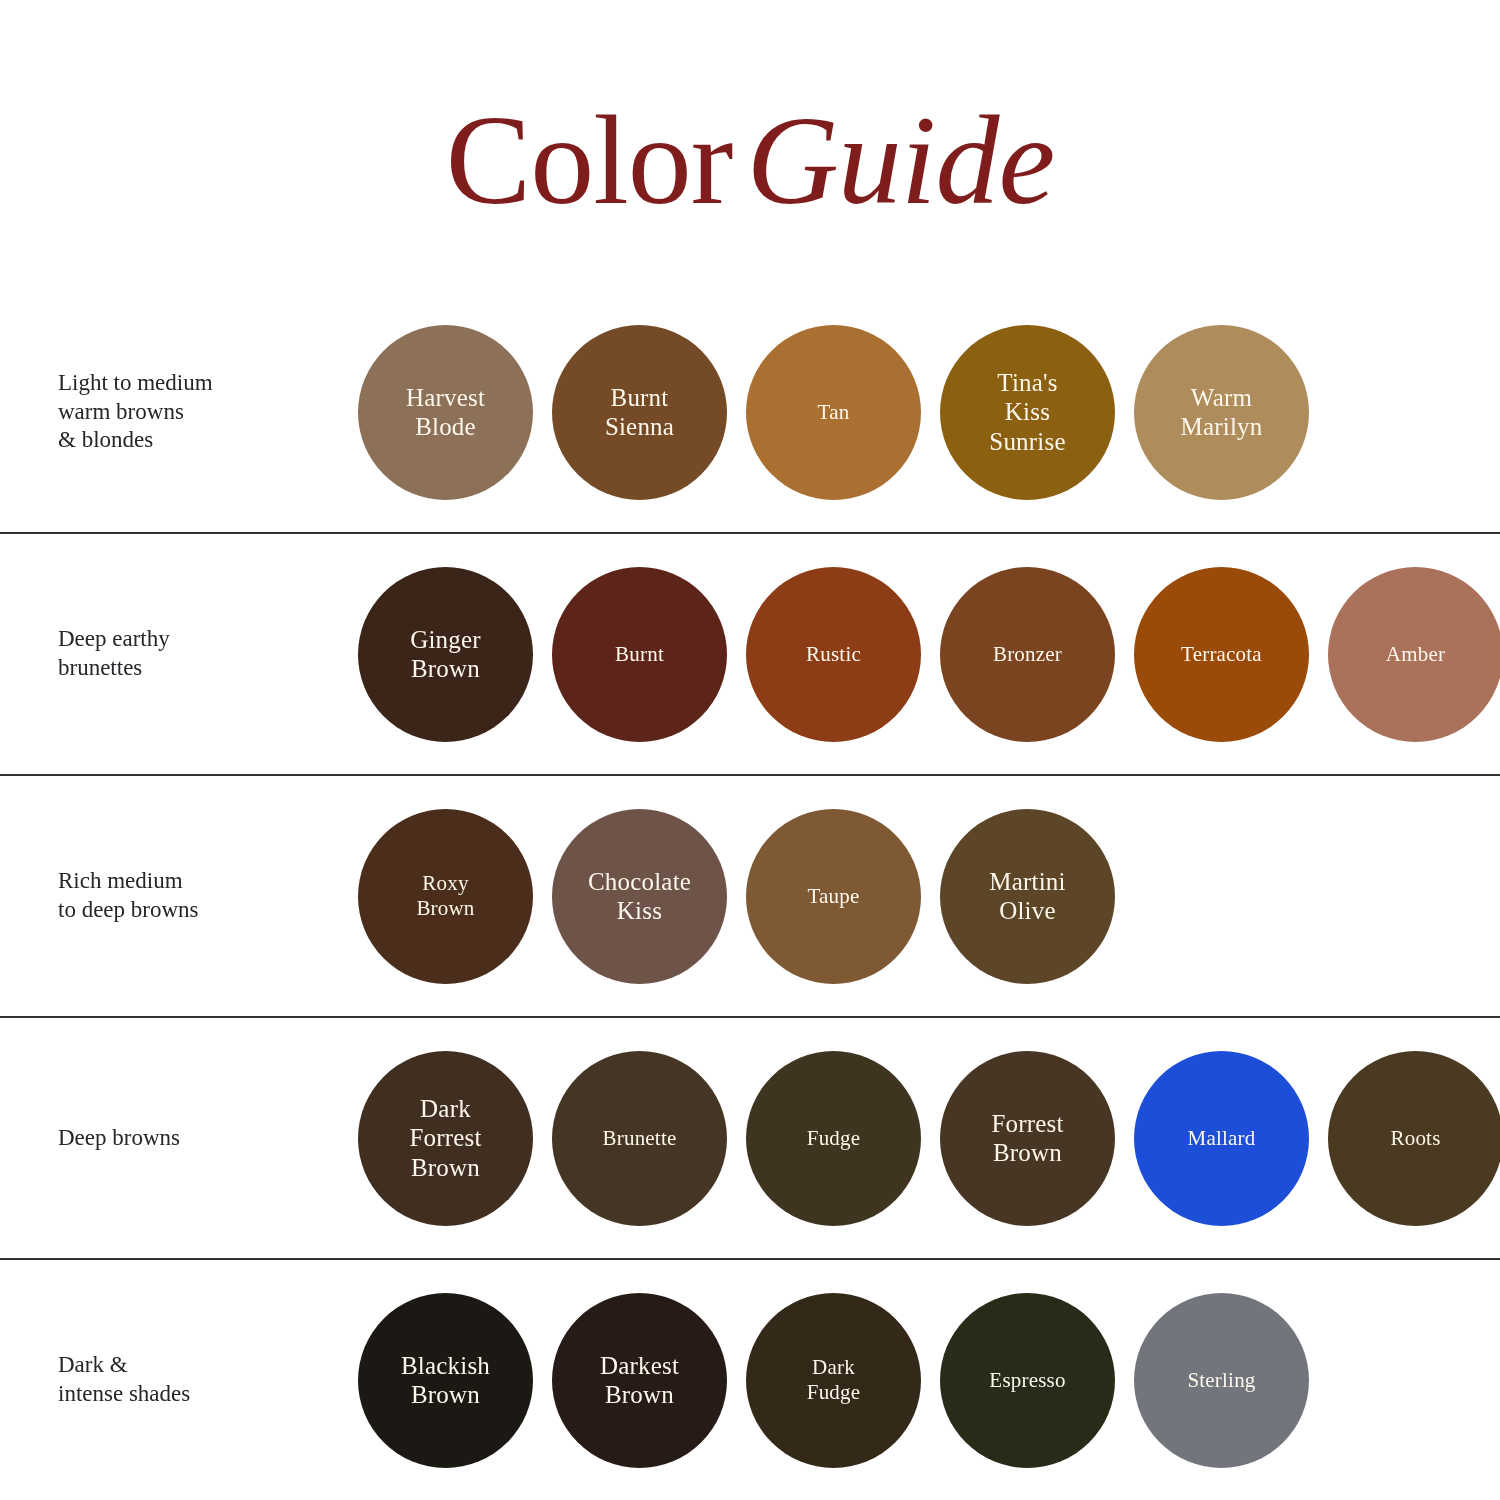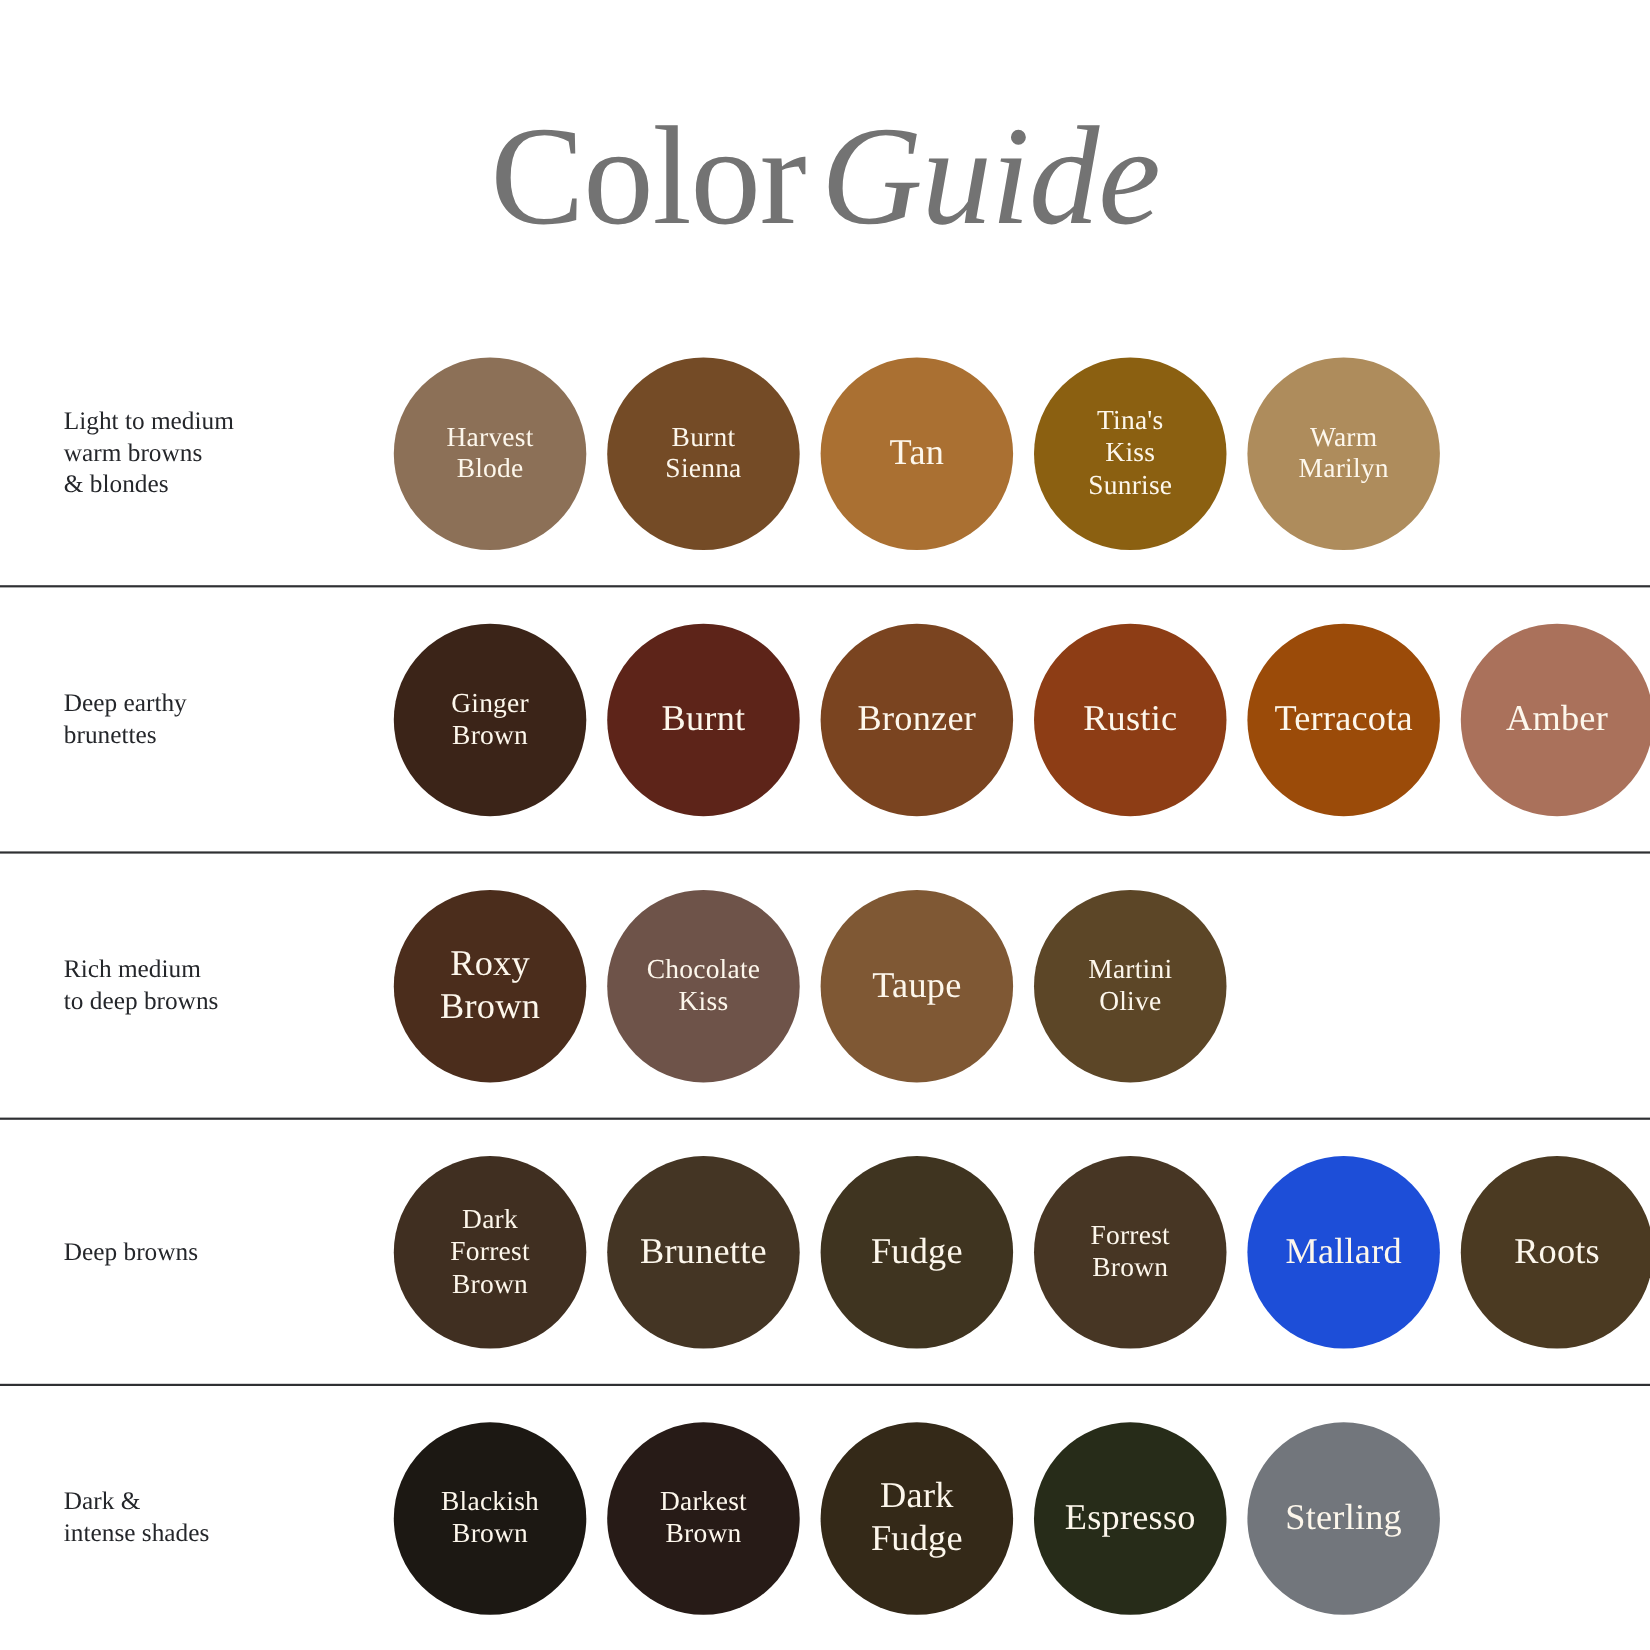--- a/index.html
+++ b/index.html
@@ -27,21 +27,21 @@
     position: absolute;
     left: 0;
     top: 96px;
     width: 1500px;
     text-align: center;
     line-height: 1;
   }
   .title {
     font-family: "Liberation Serif", "DejaVu Serif", serif;
     font-size: 128px;
-    color: #737373;
+    color: #7f1d1d;
     letter-spacing: -1px;
     white-space: nowrap;
   }
   .title .word-regular {
     font-style: normal;
   }
   .title .word-italic {
     font-style: italic;
     margin-left: 14px;
   }
@@ -93,21 +93,21 @@
     flex: 0 0 175px;
     border-radius: 50%;
     display: flex;
     align-items: center;
     justify-content: center;
     text-align: center;
     box-sizing: border-box;
   }
   .swatch-label {
     font-family: "Liberation Serif", "DejaVu Serif", serif;
-    font-size: 33px;
+    font-size: 21px;
     line-height: 1.18;
     color: #fdf7ec;
     padding: 0 8px;
     letter-spacing: 0.2px;
     white-space: pre-line;
   }
   .swatch-label.small {
     font-size: 25px;
   }
 </style>
@@ -155,25 +155,25 @@
           <div class="row-label" style="white-space: pre-line;">Deep earthy
 brunettes</div>
           <div class="swatches">
             <div class="swatch" style="background: rgb(59, 36, 24);">
               <div class="swatch-label small">Ginger
 Brown</div>
             </div>
             <div class="swatch" style="background: rgb(93, 36, 25);">
               <div class="swatch-label">Burnt</div>
             </div>
+            <div class="swatch" style="background: rgb(141, 61, 21);">
+              <div class="swatch-label">Rustic</div>
+            </div>
             <div class="swatch" style="background: rgb(122, 68, 32);">
               <div class="swatch-label">Bronzer</div>
-            </div>
-            <div class="swatch" style="background: rgb(141, 61, 21);">
-              <div class="swatch-label">Rustic</div>
             </div>
             <div class="swatch" style="background: rgb(155, 75, 9);">
               <div class="swatch-label">Terracota</div>
             </div>
             <div class="swatch" style="background: rgb(170, 113, 91);">
               <div class="swatch-label">Amber</div>
             </div>
           </div>
         </div>
       </div>

